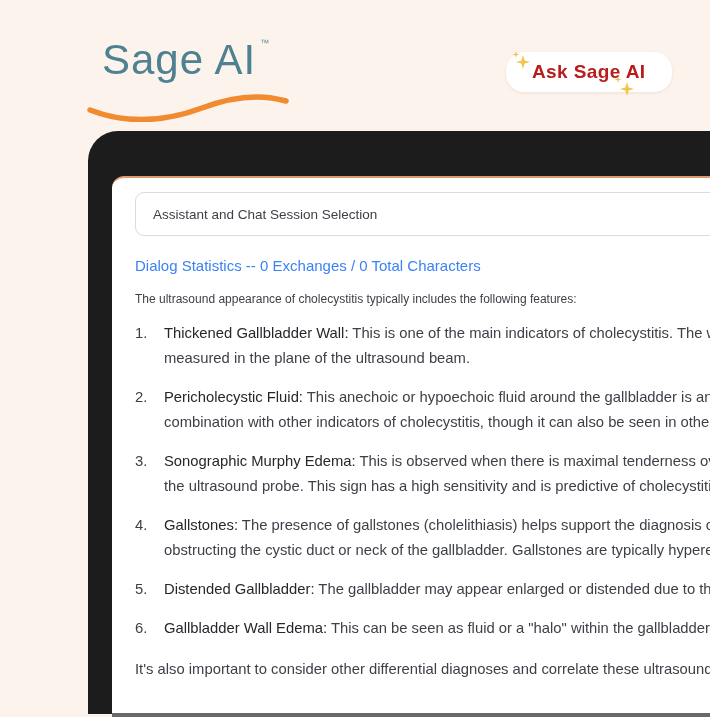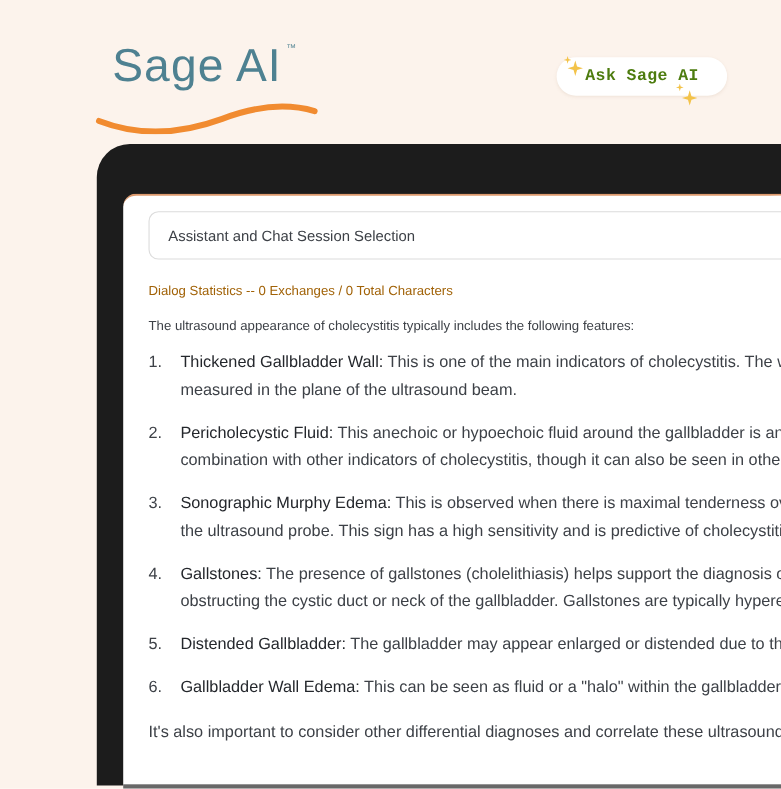--- a/index.html
+++ b/index.html
@@ -20,30 +20,30 @@
   .logo-tm {
     font-size: 9px; color: #5d8b99; vertical-align: top;
     position: relative; top: 2px; left: 4px; letter-spacing: 0;
   }
   .swoosh { position: absolute; left: -16px; top: 52px; }
 
   .ask-wrap { position: absolute; left: 506px; top: 52px; }
   .ask-button {
     position: relative;
     background: #ffffff;
-    color: #4d7c0f;
+    color: #b91c1c;
     font-weight: 700;
-    font-size: 15px;
+    font-size: 19px;
     letter-spacing: 0.4px;
     border: none;
     border-radius: 18px;
     padding: 9px 26px 9px 26px;
     box-shadow: 0 1px 3px rgba(180,150,120,0.18);
     cursor: pointer;
-    font-family: Liberation Mono, monospace;
+    font-family: Liberation Sans, sans-serif;
   }
   .sparkle { position: absolute; z-index: 2; }
   .sparkle-left  { left: 6px;  top: -1px; }
   .sparkle-right { left: 108px; top: 24px; }
 
   
   .device-frame {
     position: absolute;
     left: 88px; top: 131px;
     width: 622px; height: 583px;
@@ -77,22 +77,22 @@
     display: flex; align-items: center;
     padding-left: 17px;
     font-size: 13.5px;
     color: #3d4147;
     background: #ffffff;
     cursor: pointer;
   }
 
   .stats-line {
     margin-top: 21px;
-    font-size: 12px;
-    color: #a16207;
+    font-size: 15px;
+    color: #3b82f6;
     white-space: nowrap;
   }
 
   .intro-paragraph {
     margin-top: 18px;
     font-size: 12px;
     white-space: nowrap;
   }
 
   .feature-list { margin-top: 15px; list-style: none; }

